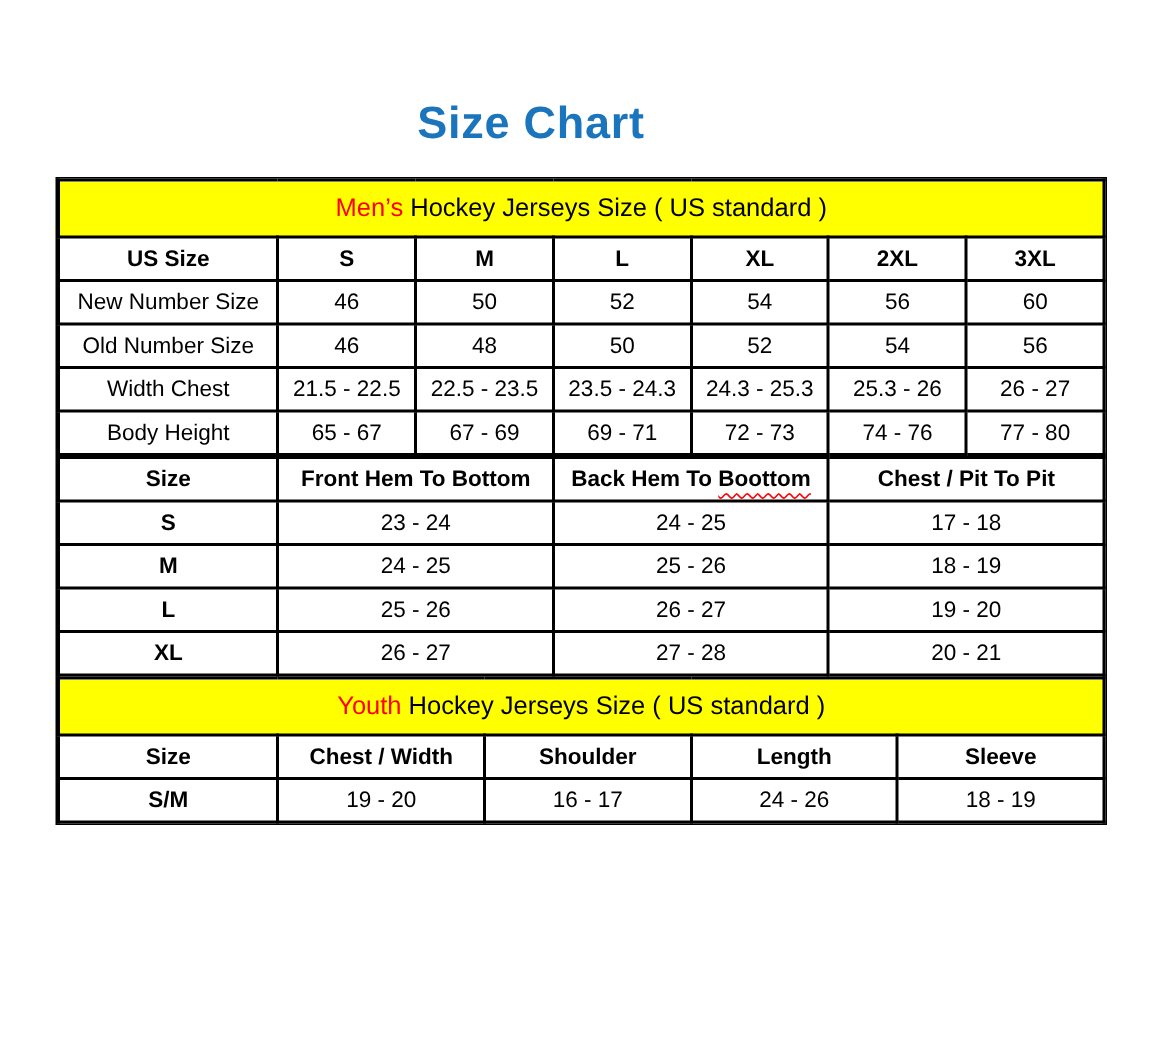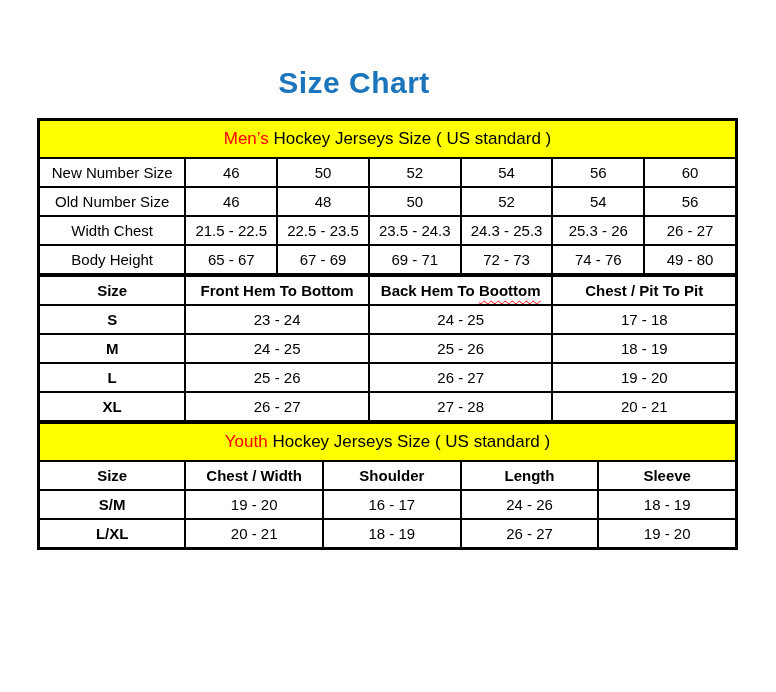--- a/index.html
+++ b/index.html
@@ -62,20 +62,29 @@
         <col>
         <col>
         <col>
       </colgroup>
     <tbody>
       <tr class="band">
         <td colspan="7">
           <span class="red">Men’s</span><span> Hockey Jerseys Size ( US standard )</span>
         </td>
       </tr>
+      <tr class="head">
+        <th>US Size</th>
+        <th>S</th>
+        <th>M</th>
+        <th>L</th>
+        <th>XL</th>
+        <th>2XL</th>
+        <th>3XL</th>
+      </tr>
       <tr>
         <td class="rowlabel-plain">New Number Size</td>
         <td>46</td>
         <td>50</td>
         <td>52</td>
         <td>54</td>
         <td>56</td>
         <td>60</td>
       </tr>
       <tr>
@@ -96,21 +105,21 @@
         <td>25.3 - 26</td>
         <td>26 - 27</td>
       </tr>
       <tr>
         <td class="rowlabel-plain">Body Height</td>
         <td>65 - 67</td>
         <td>67 - 69</td>
         <td>69 - 71</td>
         <td>72 - 73</td>
         <td>74 - 76</td>
-        <td>49 - 80</td>
+        <td>77 - 80</td>
       </tr>
     </tbody>
   </table>
 
   <table>
     <colgroup>
         <col class="c-label">
         <col>
         <col>
         <col>
@@ -170,23 +179,16 @@
         <th>Length</th>
         <th>Sleeve</th>
       </tr>
       <tr>
         <td class="rowlabel-bold">S/M</td>
         <td>19 - 20</td>
         <td>16 - 17</td>
         <td>24 - 26</td>
         <td>18 - 19</td>
       </tr>
-      <tr>
-        <td class="rowlabel-bold">L/XL</td>
-        <td>20 - 21</td>
-        <td>18 - 19</td>
-        <td>26 - 27</td>
-        <td>19 - 20</td>
-      </tr>
     </tbody>
   </table>
 
 </div>
 
 </body></html>

